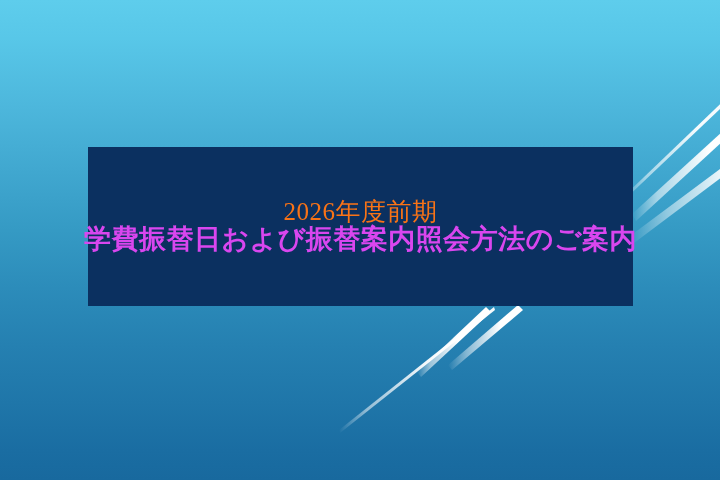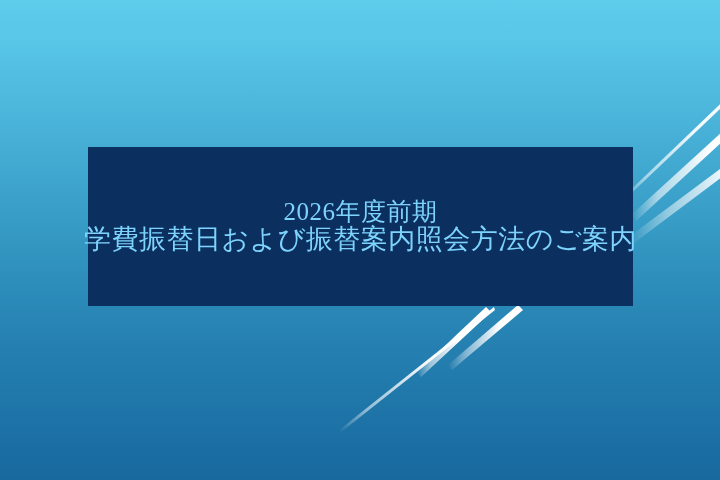--- a/index.html
+++ b/index.html
@@ -42,34 +42,35 @@
     width: 545px;
     height: 159px;
     background: #0b3060;
     display: flex;
     flex-direction: column;
     align-items: center;
     justify-content: center;
     box-sizing: border-box;
   }
   #title-line-1 {
-    color: #7dd3fc;
+    color: #f97316;
     font-size: 25px;
     line-height: 1.1;
     letter-spacing: 0.5px;
     white-space: nowrap;
     text-align: center;
   }
   #title-line-2 {
-    color: #7dd3fc;
+    color: #d946ef;
     font-size: 27px;
     line-height: 1.1;
     letter-spacing: 0.5px;
     white-space: nowrap;
     text-align: center;
+    font-weight: bold;
   }
 </style>
 </head>
 <body>
 
 <div id="slide">
 
   <svg id="accent-lines" viewBox="0 0 720 480" width="720" height="480" xmlns="http://www.w3.org/2000/svg">
     <defs>
       <linearGradient id="taperA" x1="0" y1="0" x2="1" y2="0">

